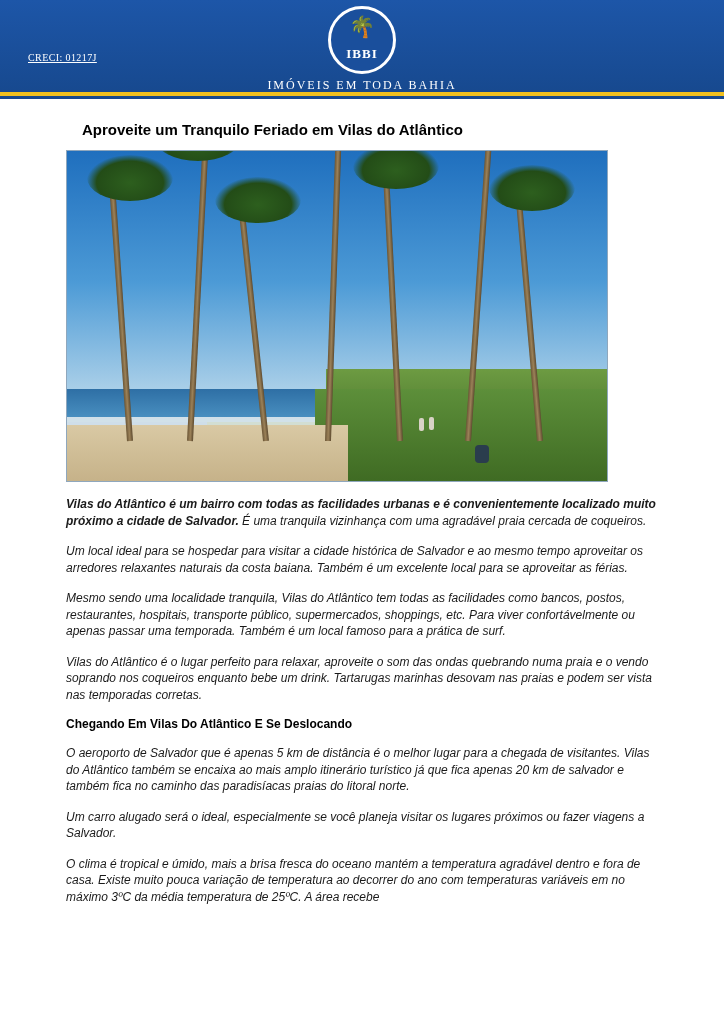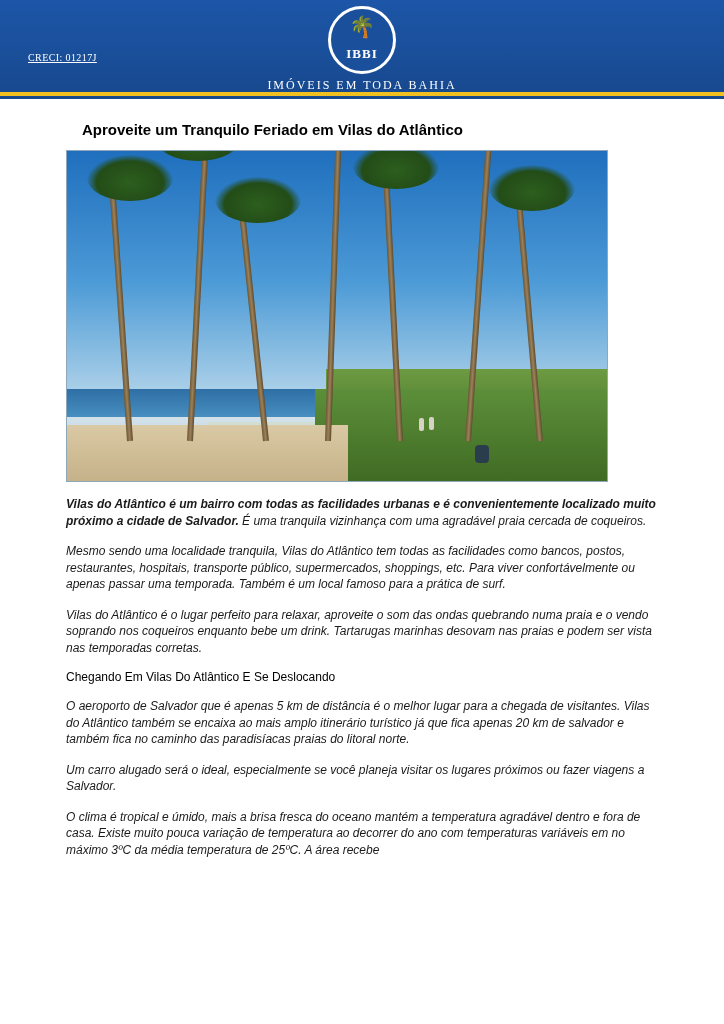--- a/index.html
+++ b/index.html
@@ -157,21 +157,21 @@
   p.para {
     font-size: 12px;
     line-height: 16.5px;
     margin: 0 0 14px 0;
     color: #1a1a1a;
     font-style: italic;
   }
   p.para b { font-weight: bold; }
   h2.sub {
     font-size: 12px;
-    font-weight: normal;
+    font-weight: bold;
     margin: 0 0 14px 0;
     color: #000000;
   }
 </style>
 </head>
 <body>
 
 <div class="header">
   <div class="header-creci">CRECI: 01217J</div>
   <div class="logo-wrap">
@@ -212,20 +212,21 @@
     <div class="ph-trunk" style="left:470px; height:240px; transform:rotate(-5deg);"></div>
     <div class="ph-crown" style="left:462px; bottom:calc(12% + 230px);"></div>
 
     <div class="ph-person" style="left:352px; top:267px;"></div>
     <div class="ph-person" style="left:362px; top:266px;"></div>
     <div class="ph-person dark" style="left:408px; top:294px;"></div>
   </div>
 
   <p class="para"><b>Vilas do Atlântico é um bairro com todas as facilidades urbanas e é convenientemente localizado muito próximo a cidade de Salvador.</b><span> É uma tranquila vizinhança com uma agradável praia cercada de coqueiros.</span></p>
 
+  <p class="para">Um local ideal para se hospedar para visitar a cidade histórica de Salvador e ao mesmo tempo aproveitar os arredores relaxantes naturais da costa baiana. Também é um excelente local para se aproveitar as férias.</p>
   <p class="para">Mesmo sendo uma localidade tranquila, Vilas do Atlântico tem todas as facilidades como bancos, postos, restaurantes, hospitais, transporte público, supermercados, shoppings, etc. Para viver confortávelmente ou apenas passar uma temporada. Também é um local famoso para a prática de surf.</p>
   <p class="para">Vilas do Atlântico é o lugar perfeito para relaxar, aproveite o som das ondas quebrando numa praia e o vendo soprando nos coqueiros enquanto bebe um drink. Tartarugas marinhas desovam nas praias e podem ser vista nas temporadas corretas.</p>
 
   <h2 class="sub">Chegando Em Vilas Do Atlântico E Se Deslocando</h2>
   <p class="para">O aeroporto de Salvador que é apenas 5 km de distância é o melhor lugar para a chegada de visitantes. Vilas do Atlântico também se encaixa ao mais amplo itinerário turístico já que fica apenas 20 km de salvador e também fica no caminho das paradisíacas praias do litoral norte.</p>
   <p class="para">Um carro alugado será o ideal, especialmente se você planeja visitar os lugares próximos ou fazer viagens a Salvador.</p>
 
   <p class="para">O clima é tropical e úmido, mais a brisa fresca do oceano mantém a temperatura agradável dentro e fora de casa. Existe muito pouca variação de temperatura ao decorrer do ano com temperaturas variáveis em no máximo 3ºC da média temperatura de 25ºC. A área recebe</p>
 
 </div>

